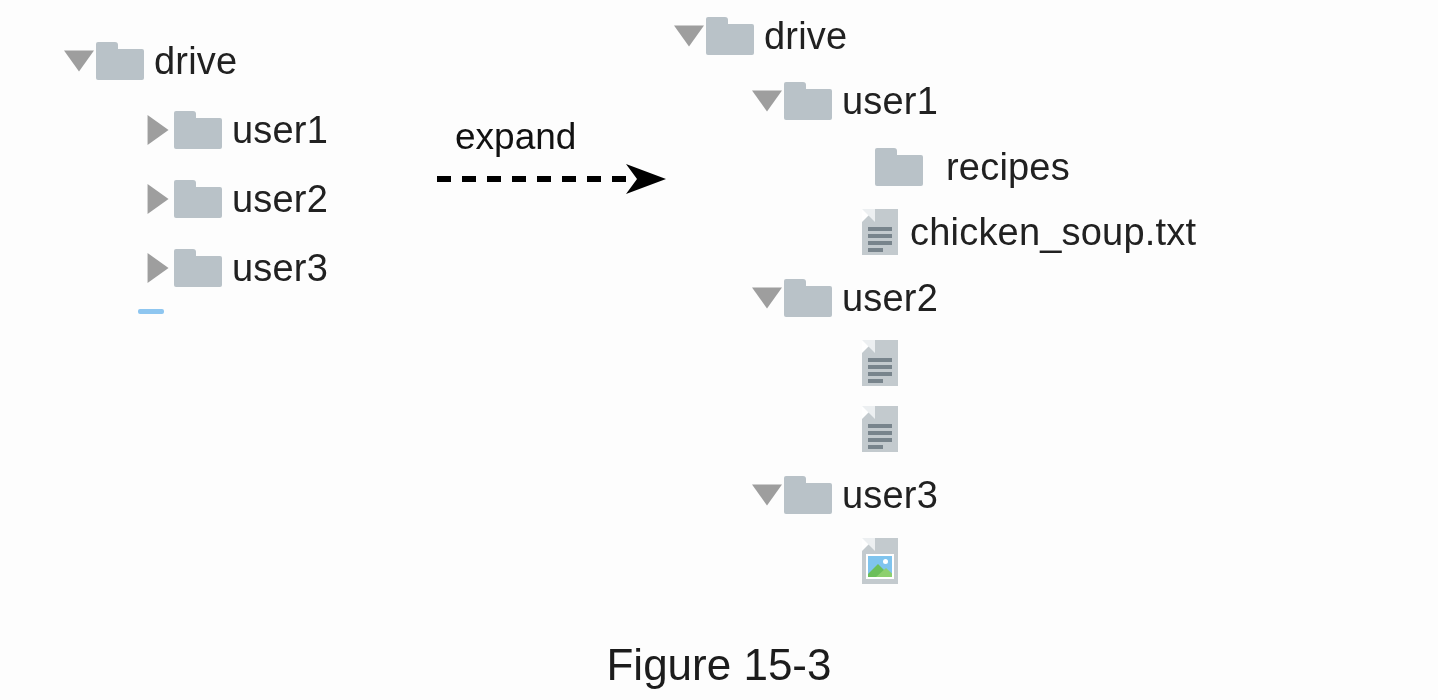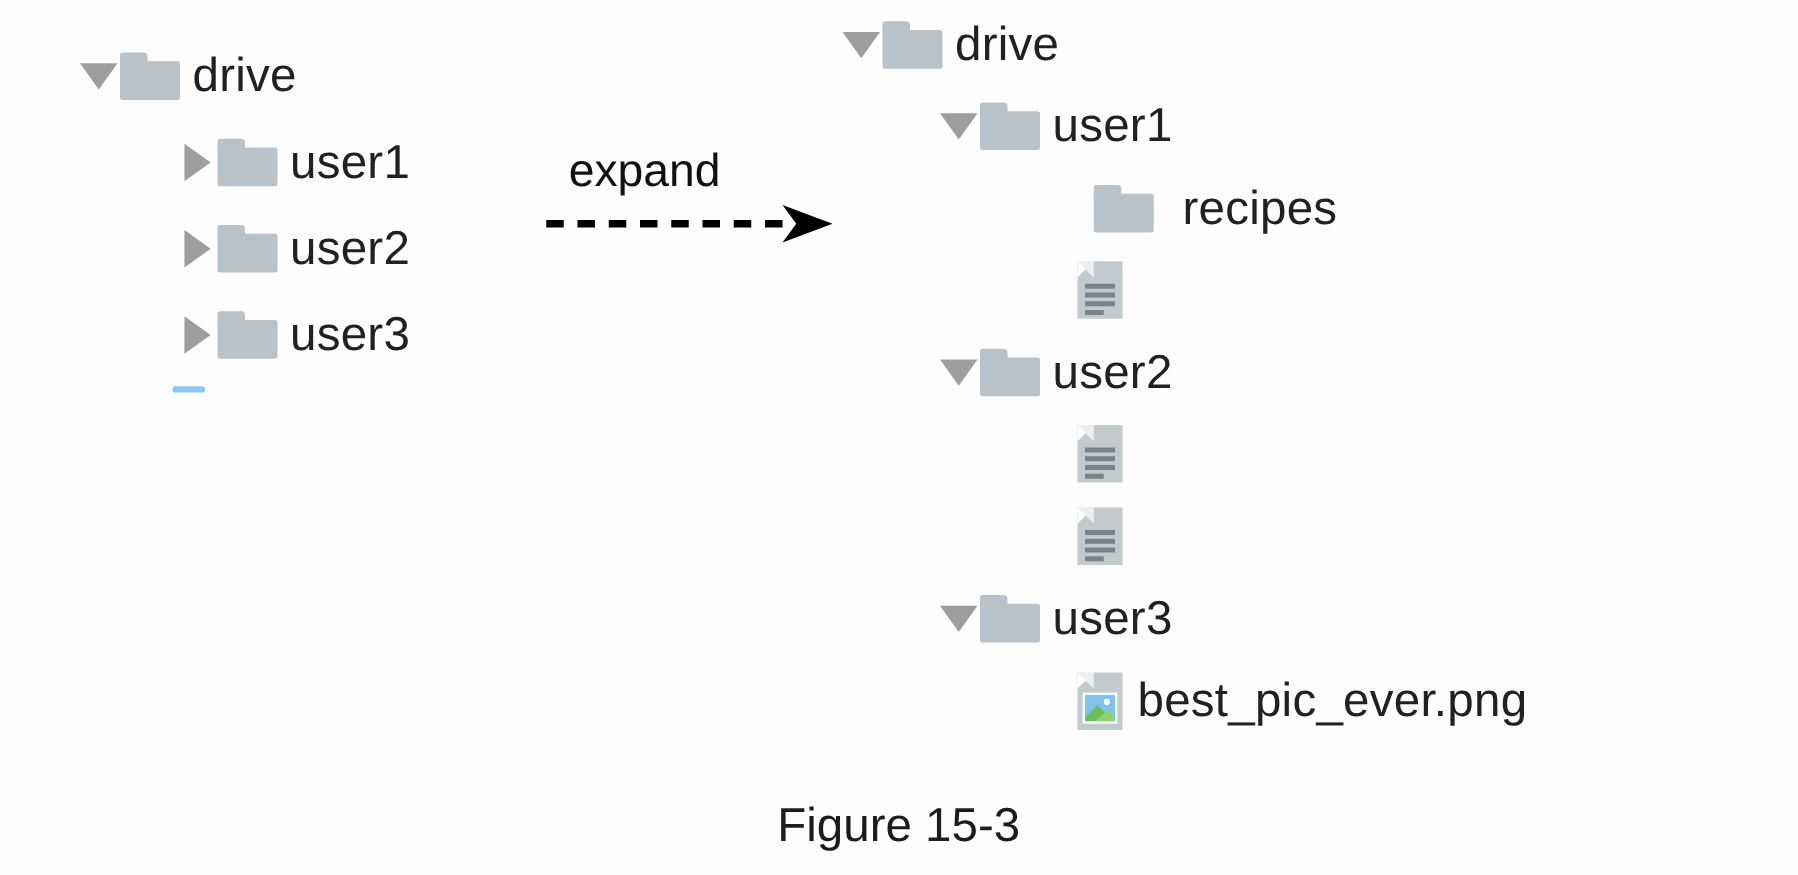--- a/index.html
+++ b/index.html
@@ -202,21 +202,21 @@
     white-space: nowrap;
     left: 20px;
     top: -46px;
   }
 
   
   .caption {
     position: absolute;
     width: 100%;
     text-align: center;
-    font-size: 38px;
+    font-size: 44px;
     color: #1c1c1c;
     left: 0;
   }
 </style>
 </head>
 <body style="background: rgb(253, 253, 253);">
 
 <div id="left-tree">
     <div class="node" style="left: 62px; top: 38px;">
       <span class="tri down"></span>
@@ -290,20 +290,21 @@
       <span class="tri blank"></span>
       <span class="doc-icon">
         <span class="page"></span>
         <span class="fold"></span>
         <span class="foldedge"></span>
         <span class="ln l1"></span>
         <span class="ln l2"></span>
         <span class="ln l3"></span>
         <span class="ln l4"></span>
       </span>
+      <span class="label">chicken_soup.txt</span>
     </div>
     <div class="node" style="left: 750px; top: 275px;">
       <span class="tri down"></span>
       <span class="folder-icon">
         <span class="tab"></span>
         <span class="body"></span>
       </span>
       <span class="label">user2</span>
     </div>
     <div class="node" style="left: 828px; top: 340px;">
@@ -343,17 +344,16 @@
       <span class="img-icon">
         <span class="page"></span>
         <span class="fold"></span>
         <span class="foldedge"></span>
         <span class="photo">
           <span class="sun"></span>
           <span class="hill"></span>
           <span class="hill2"></span>
         </span>
       </span>
-      <span class="label">best_pic_ever.png</span>
     </div>
   </div>
 
 <div class="caption" id="figure-caption" style="top: 640px;">Figure 15-3</div>
 
 </body></html>

